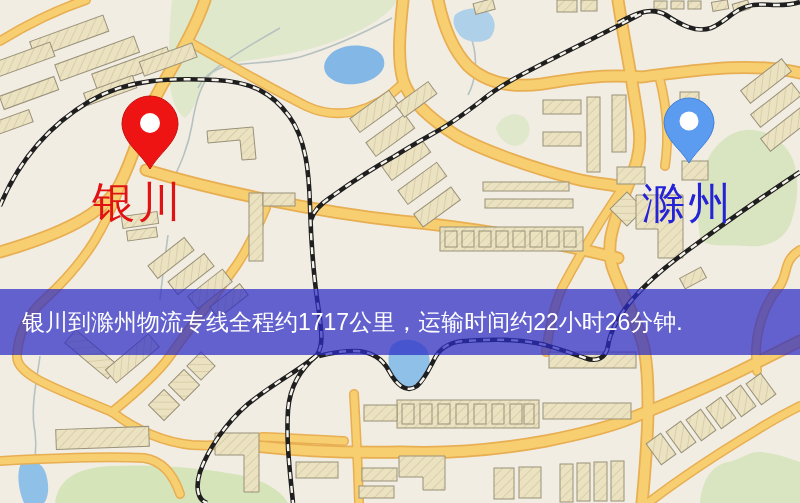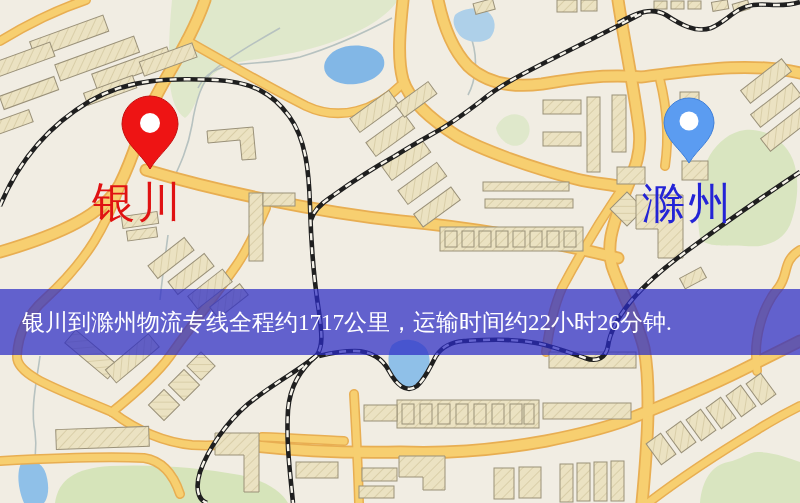--- a/index.html
+++ b/index.html
@@ -7,21 +7,21 @@
        font-family:"Liberation Sans",sans-serif;background:#f1ede3;}
   #map-stage{position:absolute;inset:0;width:800px;height:503px;}
   #map-svg{position:absolute;left:0;top:0;display:block;}
   .city-label{position:absolute;width:180px;text-align:center;
       font-family:"Liberation Serif",serif;font-size:43px;font-weight:400;
       letter-spacing:3px;line-height:1;white-space:nowrap;pointer-events:none;}
   #origin-label{left:48px;top:181px;color:#e01212;}
   #destination-label{left:598px;top:182px;color:#2424d6;}
   #route-banner{position:absolute;left:0;top:289px;width:800px;height:66px;
       background:rgba(43,43,197,0.72);display:flex;align-items:center;}
-  #route-banner .banner-text{color:#ffffff;font-family:Liberation Serif, serif;
+  #route-banner .banner-text{color:#ffffff;font-family:Liberation Sans, sans-serif;
       font-size:23px;padding-left:22px;white-space:nowrap;overflow:hidden;}
 </style>
 </head>
 <body>
 
 <div id="map-stage">
 
 <svg id="map-svg" width="800" height="503" viewBox="0 0 800 503" xmlns="http://www.w3.org/2000/svg">
   <defs>
     <pattern id="bh" width="7" height="7" patternUnits="userSpaceOnUse" patternTransform="rotate(45)">

